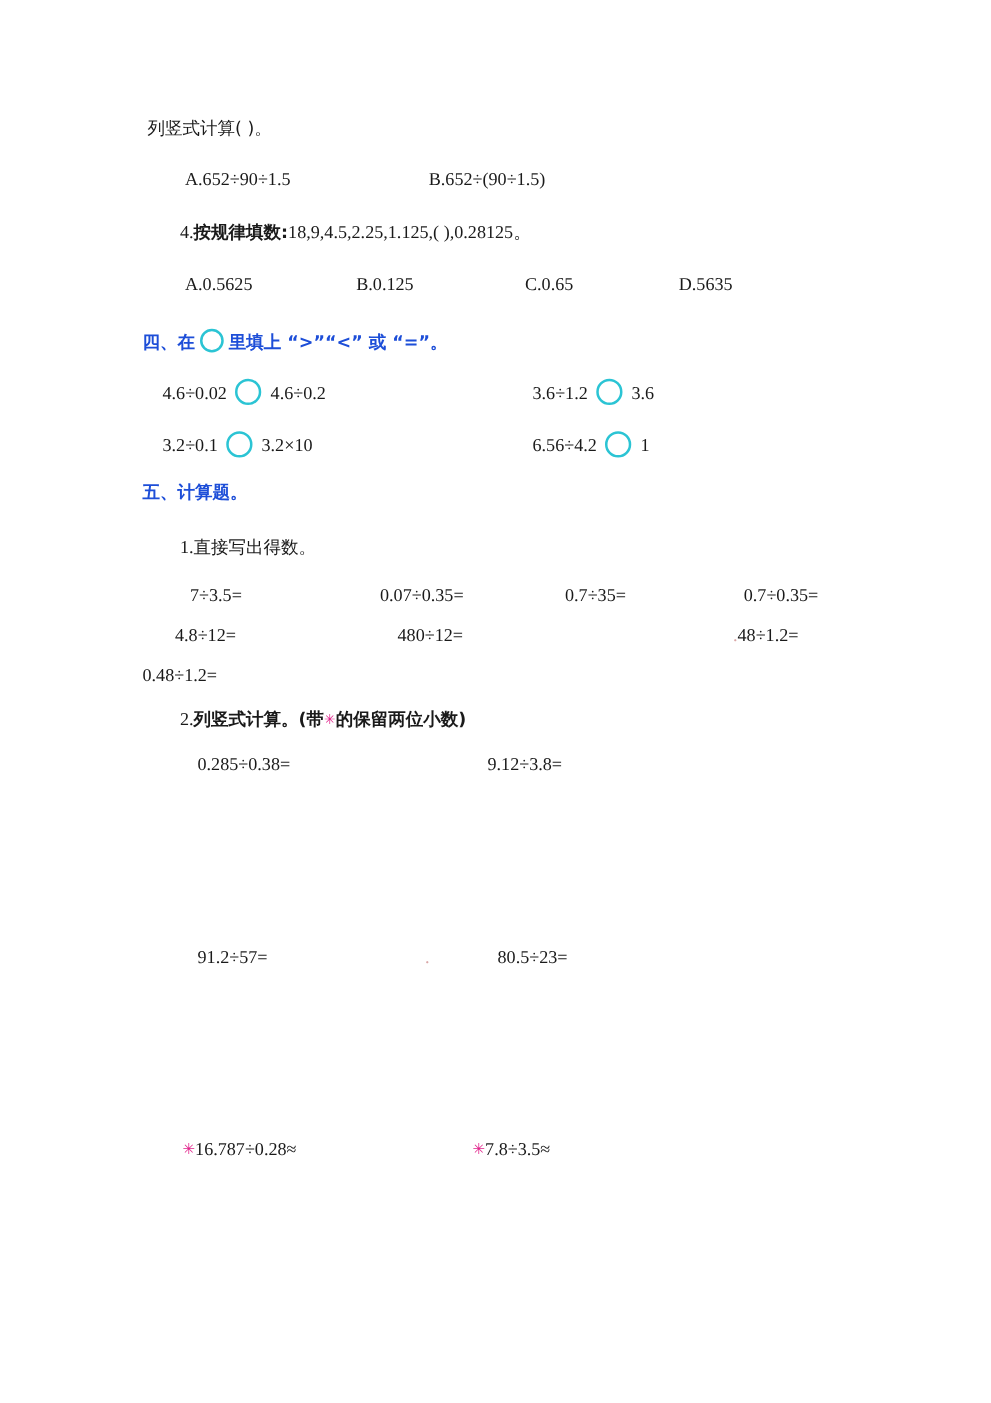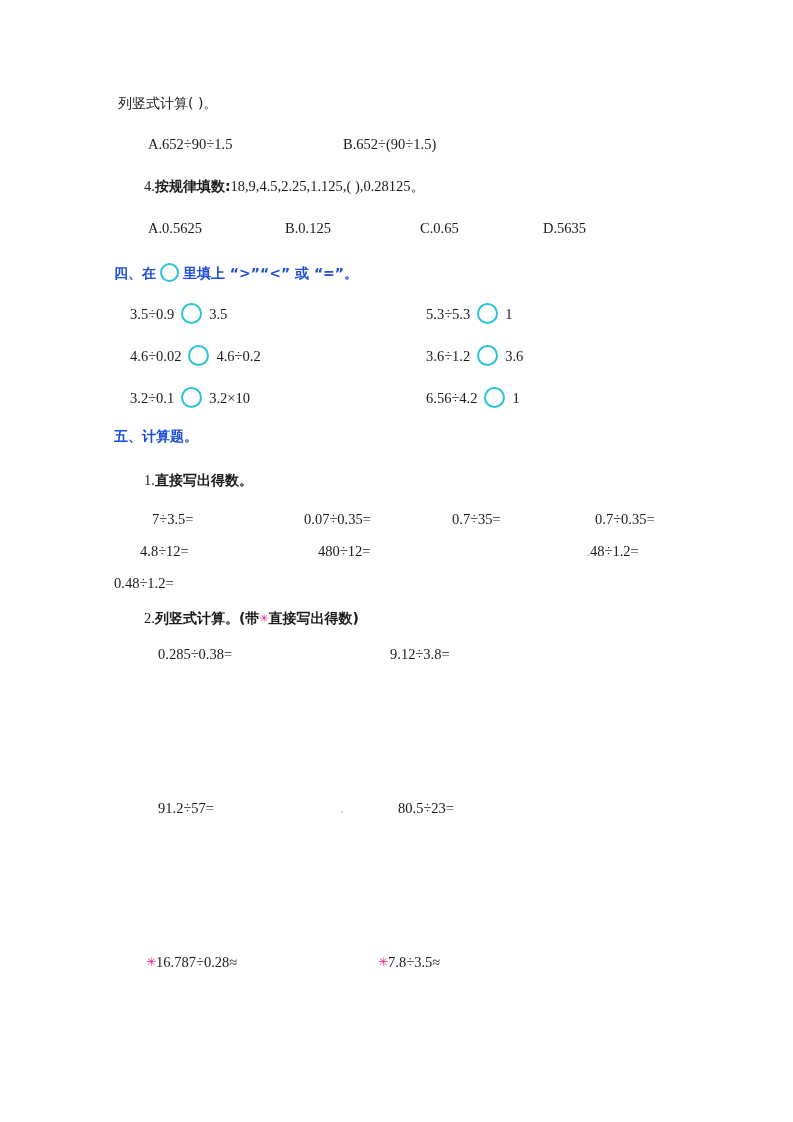--- a/index.html
+++ b/index.html
@@ -124,30 +124,20 @@
         <div>D.5635</div>
       </div>
     </div>
 
     <div class="row" style="height:40px;">
       <div class="line section-head" style="margin-left:-4px;">
         <span>四、在</span><span class="circle-sm"></span><span>里填上 “&gt;”“&lt;” 或 “=”。</span>
       </div>
     </div>
 
-    <div class="row">
-      <div class="line" style="margin-left:12px; display:flex;">
-        <div style="width:296px; white-space:nowrap;">
-          <span>3.5÷0.9</span><span class="circle"></span><span>3.5</span>
-        </div>
-        <div style="white-space:nowrap;">
-          <span>5.3÷5.3</span><span class="circle"></span><span>1</span>
-        </div>
-      </div>
-    </div>
 
     <div class="row">
       <div class="line" style="margin-left:12px; display:flex;">
         <div style="width:296px; white-space:nowrap;">
           <span>4.6÷0.02</span><span class="circle"></span><span>4.6÷0.2</span>
         </div>
         <div style="white-space:nowrap;">
           <span>3.6÷1.2</span><span class="circle"></span><span>3.6</span>
         </div>
       </div>
@@ -163,21 +153,21 @@
         </div>
       </div>
     </div>
 
     <div class="row" style="height:44px;">
       <div class="line section-head" style="margin-left:-4px;">五、计算题。</div>
     </div>
 
     <div class="row" style="height:39px;">
       <div class="line" style="margin-left:26px;">
-        <span>1.</span><span class="cn" style="font-weight:bold;">直接写出得数。</span>
+        <span>1.</span><span class="cn" style="font-weight:normal;">直接写出得数。</span>
       </div>
     </div>
 
     <div class="row" style="height:32px;">
       <div class="line" style="margin-left:34px; display:flex;">
         <div style="width:152px;">7÷3.5=</div>
         <div style="width:148px;">0.07÷0.35=</div>
         <div style="width:143px;">0.7÷35=</div>
         <div>0.7÷0.35=</div>
       </div>
@@ -191,21 +181,21 @@
         <div>48÷1.2=</div>
       </div>
     </div>
 
     <div class="row" style="height:35px;">
       <div class="line" style="margin-left:-4px;">0.48÷1.2=</div>
     </div>
 
     <div class="row" style="height:36px;">
       <div class="line" style="margin-left:26px;">
-        <span>2.</span><span class="cn" style="font-weight:bold;">列竖式计算。(带</span><span class="star-in">✳</span><span class="cn" style="font-weight:bold;">直接写出得数)</span>
+        <span>2.</span><span class="cn" style="font-weight:bold;">列竖式计算。(带</span><span class="star-in">✳</span><span class="cn" style="font-weight:bold;">的保留两位小数)</span>
       </div>
     </div>
 
     <div class="row" style="height:34px;">
       <div class="line" style="margin-left:40px; display:flex;">
         <div style="width:232px;">0.285÷0.38=</div>
         <div>9.12÷3.8=</div>
       </div>
     </div>
 

